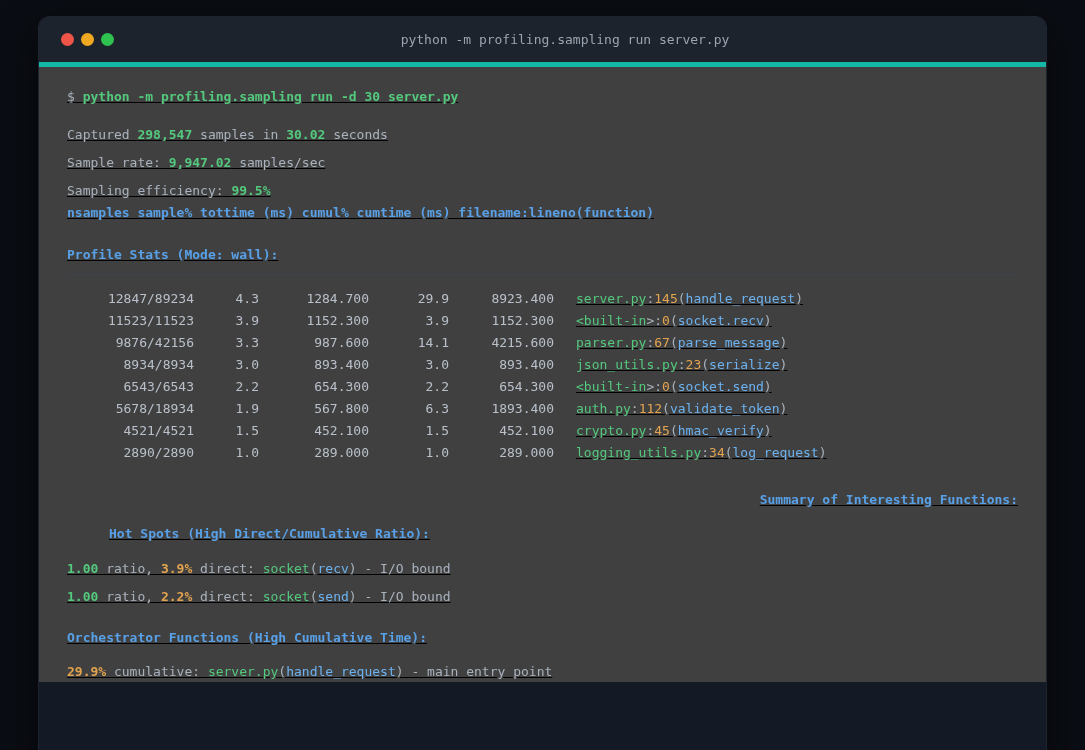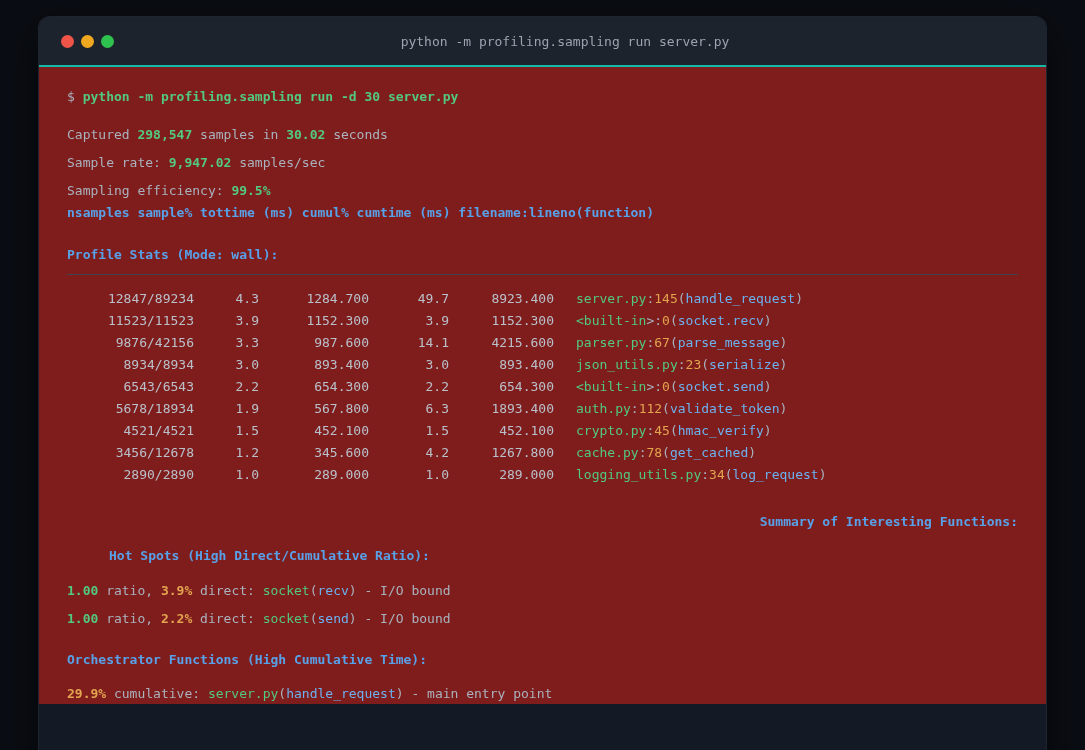--- a/index.html
+++ b/index.html
@@ -15,34 +15,35 @@
     width:1009px; height:760px;
     background:#141926;
     border-radius:12px;
     border:1px solid rgba(255,255,255,0.05);
     box-shadow:0 12px 40px rgba(0,0,0,0.55);
     overflow:hidden;
   }
   .titlebar {
     height:50px;
     background:#1d232d;
-    border-bottom:2px solid #14b8a6;
+    border-bottom:5px solid #14b8a6;
     display:flex; align-items:center;
     padding-left:22px;
   }
   .traffic { display:flex; gap:7px; }
   .dot { width:13px; height:13px; border-radius:50%; }
   .titlebar .title {
     flex:1; text-align:center;
     color:#9aa4b0; font-size:13px;
     padding-right:30px;
   }
   .content {
     padding:20px 28px 0 28px;
-    background:#7f1d1d;
+    background:#404040;
+    text-decoration:underline;
   }
   .line { font-size:13px; line-height:20px; color:#a9b2bd; white-space:pre; }
   .row  { font-size:13px; line-height:22px; color:#b9c0ca; white-space:pre; }
   .g  { color:#53c97d; }            
   .gb { color:#53c97d; font-weight:bold; }
   .o  { color:#e3a44f; }            
   .ob { color:#e3a44f; font-weight:bold; }
   .b  { color:#6cb2f0; }            
   .hd { color:#58a1e8; font-weight:bold; } 
   .p  { color:#a9b2bd; }            
@@ -79,28 +80,27 @@
 
     <div class="line mt8"><span class="p">Sample rate: </span><span class="gb">9,947.02</span><span class="p"> samples/sec</span></div>
 
     <div class="line mt8"><span class="p">Sampling efficiency: </span><span class="gb">99.5%</span></div>
 
     <div class="line mt2 hd">nsamples sample% tottime (ms) cumul% cumtime (ms) filename:lineno(function)</div>
     <div class="line mt22 hd">Profile Stats (Mode: wall):</div>
     <hr class="rule">
 
     <div id="stat-rows">
-        <div class="row"><span class="c1">12847/89234</span><span class="c2">4.3</span><span class="c3">1284.700</span><span class="c4">49.7</span><span class="c5">8923.400</span><span class="cfile"><span class="g">server.py</span><span class="p">:</span><span class="o">145</span><span class="p">(</span><span class="b">handle_request</span><span class="p">)</span></span></div>
+        <div class="row"><span class="c1">12847/89234</span><span class="c2">4.3</span><span class="c3">1284.700</span><span class="c4">29.9</span><span class="c5">8923.400</span><span class="cfile"><span class="g">server.py</span><span class="p">:</span><span class="o">145</span><span class="p">(</span><span class="b">handle_request</span><span class="p">)</span></span></div>
         <div class="row"><span class="c1">11523/11523</span><span class="c2">3.9</span><span class="c3">1152.300</span><span class="c4">3.9</span><span class="c5">1152.300</span><span class="cfile"><span class="g">&lt;built-in</span><span class="p">&gt;</span><span class="p">:</span><span class="o">0</span><span class="p">(</span><span class="b">socket.recv</span><span class="p">)</span></span></div>
         <div class="row"><span class="c1">9876/42156</span><span class="c2">3.3</span><span class="c3">987.600</span><span class="c4">14.1</span><span class="c5">4215.600</span><span class="cfile"><span class="g">parser.py</span><span class="p">:</span><span class="o">67</span><span class="p">(</span><span class="b">parse_message</span><span class="p">)</span></span></div>
         <div class="row"><span class="c1">8934/8934</span><span class="c2">3.0</span><span class="c3">893.400</span><span class="c4">3.0</span><span class="c5">893.400</span><span class="cfile"><span class="g">json_utils.py</span><span class="p">:</span><span class="o">23</span><span class="p">(</span><span class="b">serialize</span><span class="p">)</span></span></div>
         <div class="row"><span class="c1">6543/6543</span><span class="c2">2.2</span><span class="c3">654.300</span><span class="c4">2.2</span><span class="c5">654.300</span><span class="cfile"><span class="g">&lt;built-in</span><span class="p">&gt;</span><span class="p">:</span><span class="o">0</span><span class="p">(</span><span class="b">socket.send</span><span class="p">)</span></span></div>
         <div class="row"><span class="c1">5678/18934</span><span class="c2">1.9</span><span class="c3">567.800</span><span class="c4">6.3</span><span class="c5">1893.400</span><span class="cfile"><span class="g">auth.py</span><span class="p">:</span><span class="o">112</span><span class="p">(</span><span class="b">validate_token</span><span class="p">)</span></span></div>
         <div class="row"><span class="c1">4521/4521</span><span class="c2">1.5</span><span class="c3">452.100</span><span class="c4">1.5</span><span class="c5">452.100</span><span class="cfile"><span class="g">crypto.py</span><span class="p">:</span><span class="o">45</span><span class="p">(</span><span class="b">hmac_verify</span><span class="p">)</span></span></div>
-        <div class="row"><span class="c1">3456/12678</span><span class="c2">1.2</span><span class="c3">345.600</span><span class="c4">4.2</span><span class="c5">1267.800</span><span class="cfile"><span class="g">cache.py</span><span class="p">:</span><span class="o">78</span><span class="p">(</span><span class="b">get_cached</span><span class="p">)</span></span></div>
         <div class="row"><span class="c1">2890/2890</span><span class="c2">1.0</span><span class="c3">289.000</span><span class="c4">1.0</span><span class="c5">289.000</span><span class="cfile"><span class="g">logging_utils.py</span><span class="p">:</span><span class="o">34</span><span class="p">(</span><span class="b">log_request</span><span class="p">)</span></span></div>
       </div>
 
     <div class="line mt26 hd">Summary of Interesting Functions:</div>
 
     <div class="line mt14 hd">Hot Spots (High Direct/Cumulative Ratio):</div>
     <div id="hot-spots">
         <div class="line mt15"><span class="gb">1.00</span><span class="p"> ratio, </span><span class="ob">3.9%</span><span class="p"> direct: </span><span class="g">socket</span><span class="p">(</span><span class="b">recv</span><span class="p">)</span><span class="p"> - I/O bound</span></div>
         <div class="line mt8"><span class="gb">1.00</span><span class="p"> ratio, </span><span class="ob">2.2%</span><span class="p"> direct: </span><span class="g">socket</span><span class="p">(</span><span class="b">send</span><span class="p">)</span><span class="p"> - I/O bound</span></div>
       </div>

